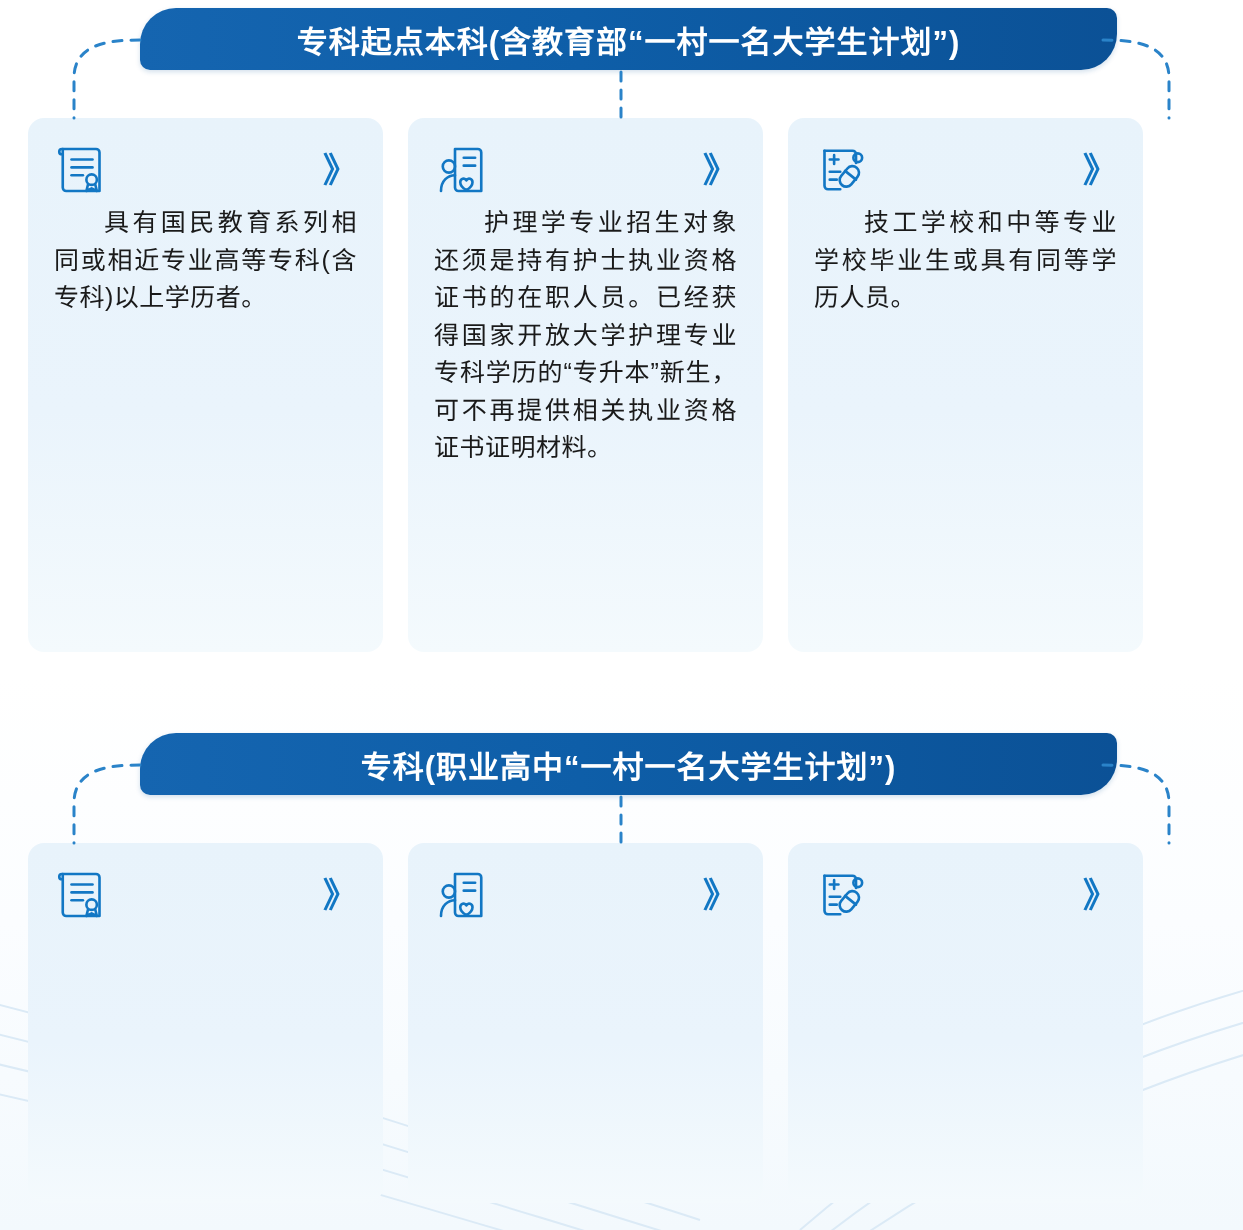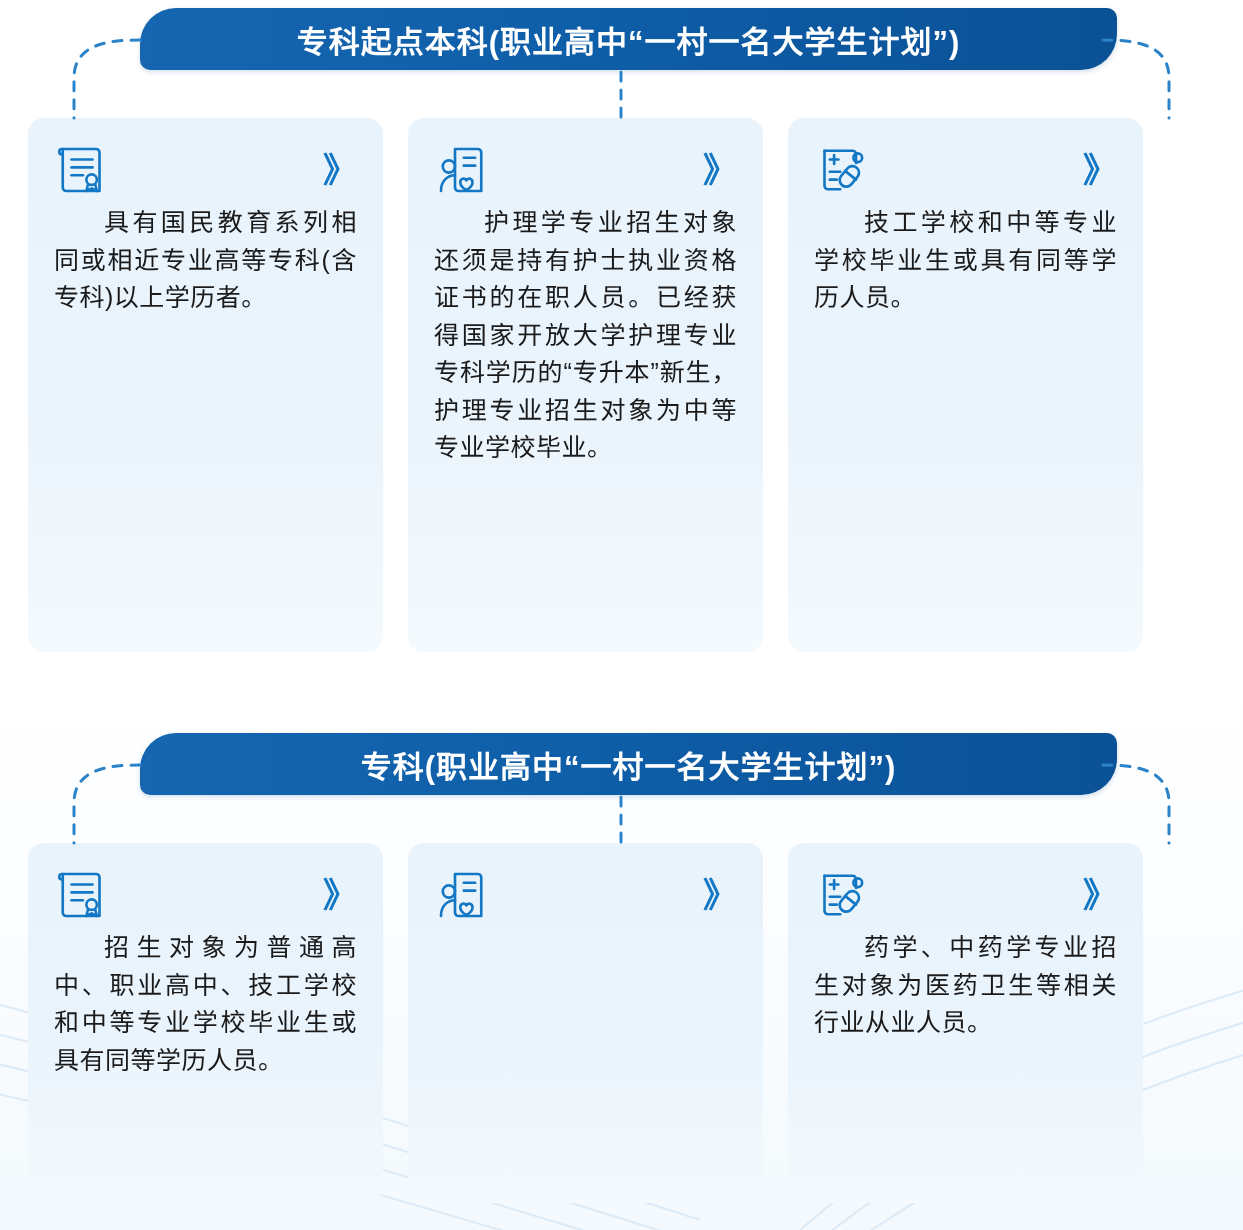--- a/index.html
+++ b/index.html
@@ -165,21 +165,21 @@
 
     <svg class="connectors" viewBox="0 0 1243 160">
       <g fill="none" stroke="#2a83c9" stroke-width="3" stroke-dasharray="9 9" stroke-linecap="round">
         <path d="M140,40 C108,40 74,44 74,78 L74,118"></path>
         <path d="M1103,40 C1135,40 1169,44 1169,78 L1169,118"></path>
         <path d="M621,72 L621,118"></path>
       </g>
     </svg>
 
     <div class="banner-wrap">
-      <div class="banner banner-1">专科起点本科(职业高中“一村一名大学生计划”)</div>
+      <div class="banner banner-1">专科起点本科(含教育部“一村一名大学生计划”)</div>
     </div>
 
     <div class="cards">
 
       <div class="card card-a">
         <div class="card-head">
           <svg class="card-icon" viewBox="0 0 64 64">
             <g fill="none" stroke="#1277c4" stroke-width="3" stroke-linecap="round" stroke-linejoin="round">
               <path d="M10,8 H48 a4,4 0 0 1 4,4 V56 H14 a4,4 0 0 1 -4,-4 Z"></path>
               <path d="M10,8 h-1 a3,3 0 0 0 0,6 h1"></path>
@@ -202,21 +202,21 @@
               <path d="M24,8 H50 a4,4 0 0 1 4,4 V56 H28 a4,4 0 0 1 -4,-4 Z"></path>
               <line x1="34" y1="18" x2="47" y2="18"></line>
               <line x1="34" y1="27" x2="47" y2="27"></line>
               <path d="M8,56 C8,44 16,38 24,38"></path>
               <circle cx="17" cy="28" r="7"></circle>
               <path d="M30,46 c0,-4 5,-6 7,-2 c2,-4 7,-2 7,2 c0,5 -7,9 -7,9 s-7,-4 -7,-9 Z"></path>
             </g>
           </svg>
           <span class="chev">》</span>
         </div>
-        <div class="card-text">护理学专业招生对象还须是持有护士执业资格证书的在职人员。已经获得国家开放大学护理专业专科学历的“专升本”新生，护理专业招生对象为中等专业学校毕业。</div>
+        <div class="card-text">护理学专业招生对象还须是持有护士执业资格证书的在职人员。已经获得国家开放大学护理专业专科学历的“专升本”新生，可不再提供相关执业资格证书证明材料。</div>
       </div>
 
       <div class="card card-c">
         <div class="card-head">
           <svg class="card-icon" viewBox="0 0 64 64">
             <g fill="none" stroke="#1277c4" stroke-width="3" stroke-linecap="round" stroke-linejoin="round">
               <path d="M12,10 H44 a4,4 0 0 1 4,4 V24"></path>
               <path d="M12,10 V50 a4,4 0 0 0 4,4 H30"></path>
               <path d="M18,20 h10 M23,15 v10"></path>
               <line x1="18" y1="34" x2="30" y2="34"></line>
@@ -258,21 +258,20 @@
               <path d="M10,8 h-1 a3,3 0 0 0 0,6 h1"></path>
               <line x1="20" y1="20" x2="44" y2="20"></line>
               <line x1="20" y1="29" x2="44" y2="29"></line>
               <line x1="20" y1="38" x2="33" y2="38"></line>
               <circle cx="43" cy="43" r="6"></circle>
               <path d="M39,48 l-2,8 l6,-3 l6,3 l-2,-8"></path>
             </g>
           </svg>
           <span class="chev">》</span>
         </div>
-        <div class="card-text">招生对象为普通高中、职业高中、技工学校和中等专业学校毕业生或具有同等学历人员。</div>
       </div>
 
       <div class="card card-b">
         <div class="card-head">
           <svg class="card-icon" viewBox="0 0 64 64">
             <g fill="none" stroke="#1277c4" stroke-width="3" stroke-linecap="round" stroke-linejoin="round">
               <path d="M24,8 H50 a4,4 0 0 1 4,4 V56 H28 a4,4 0 0 1 -4,-4 Z"></path>
               <line x1="34" y1="18" x2="47" y2="18"></line>
               <line x1="34" y1="27" x2="47" y2="27"></line>
               <path d="M8,56 C8,44 16,38 24,38"></path>
@@ -293,19 +292,18 @@
               <path d="M18,20 h10 M23,15 v10"></path>
               <line x1="18" y1="34" x2="30" y2="34"></line>
               <line x1="18" y1="43" x2="26" y2="43"></line>
               <rect x="33" y="26" width="15" height="26" rx="7.5" transform="rotate(40 40 39)"></rect>
               <line x1="35.5" y1="33" x2="48" y2="43"></line>
               <circle cx="50" cy="18" r="5"></circle>
             </g>
           </svg>
           <span class="chev">》</span>
         </div>
-        <div class="card-text">药学、中药学专业招生对象为医药卫生等相关行业从业人员。</div>
       </div>
 
     </div>
   </div>
 
 </div>
 
 </body></html>

